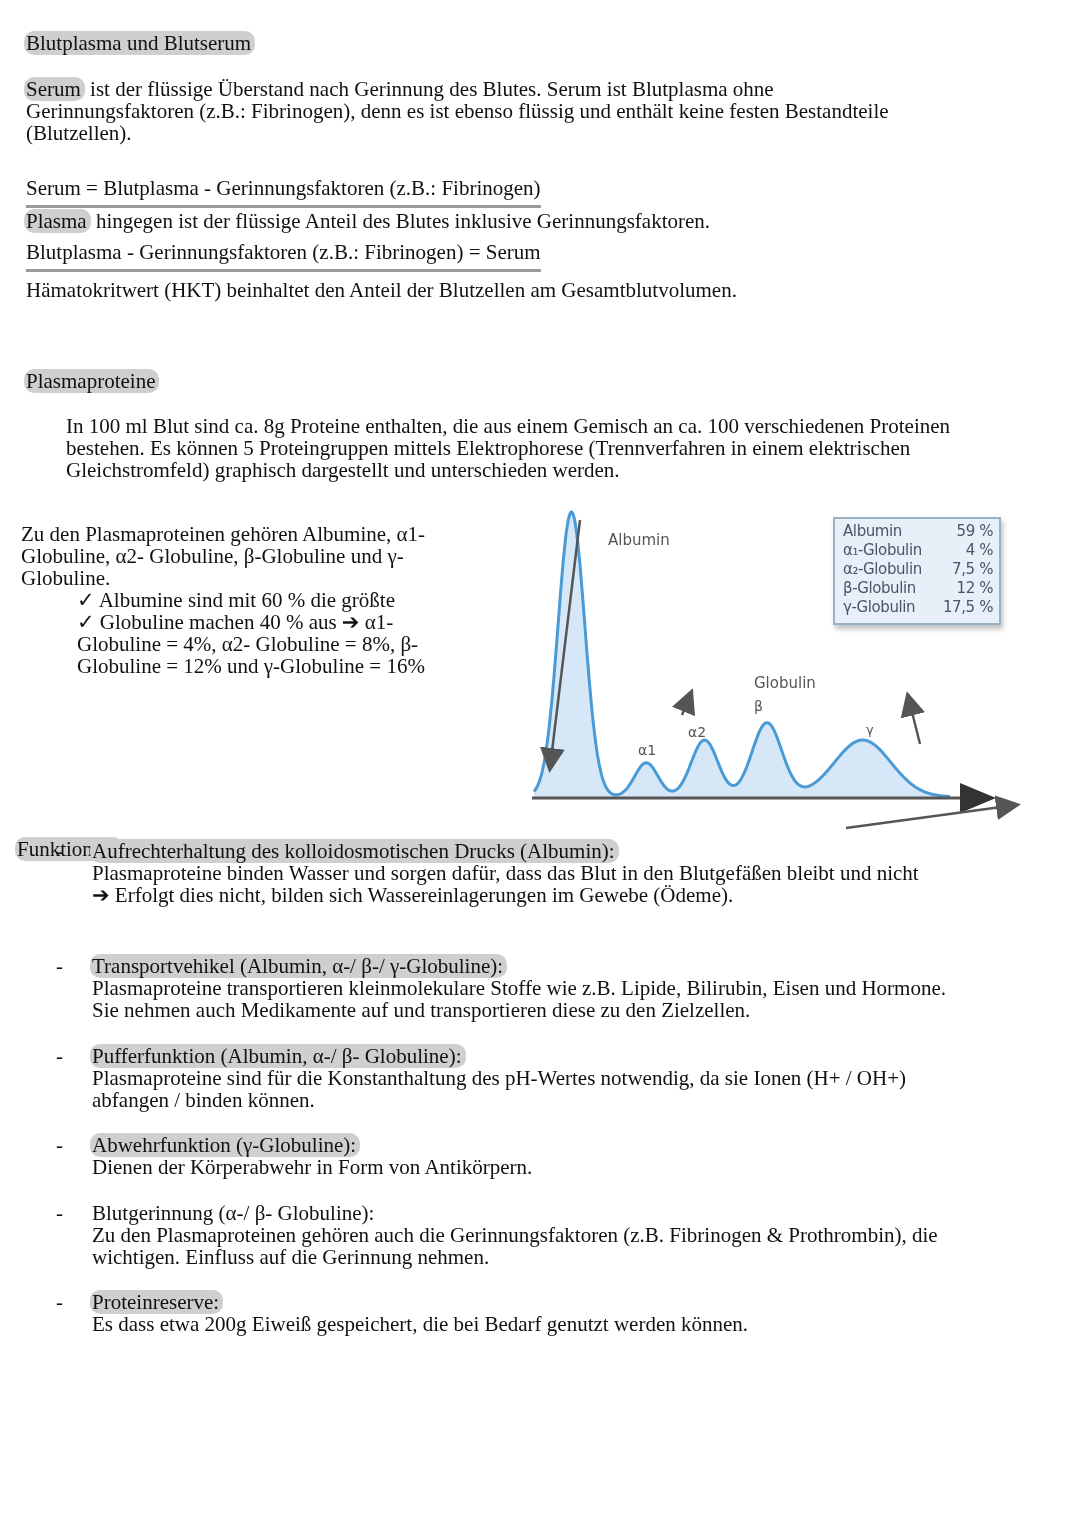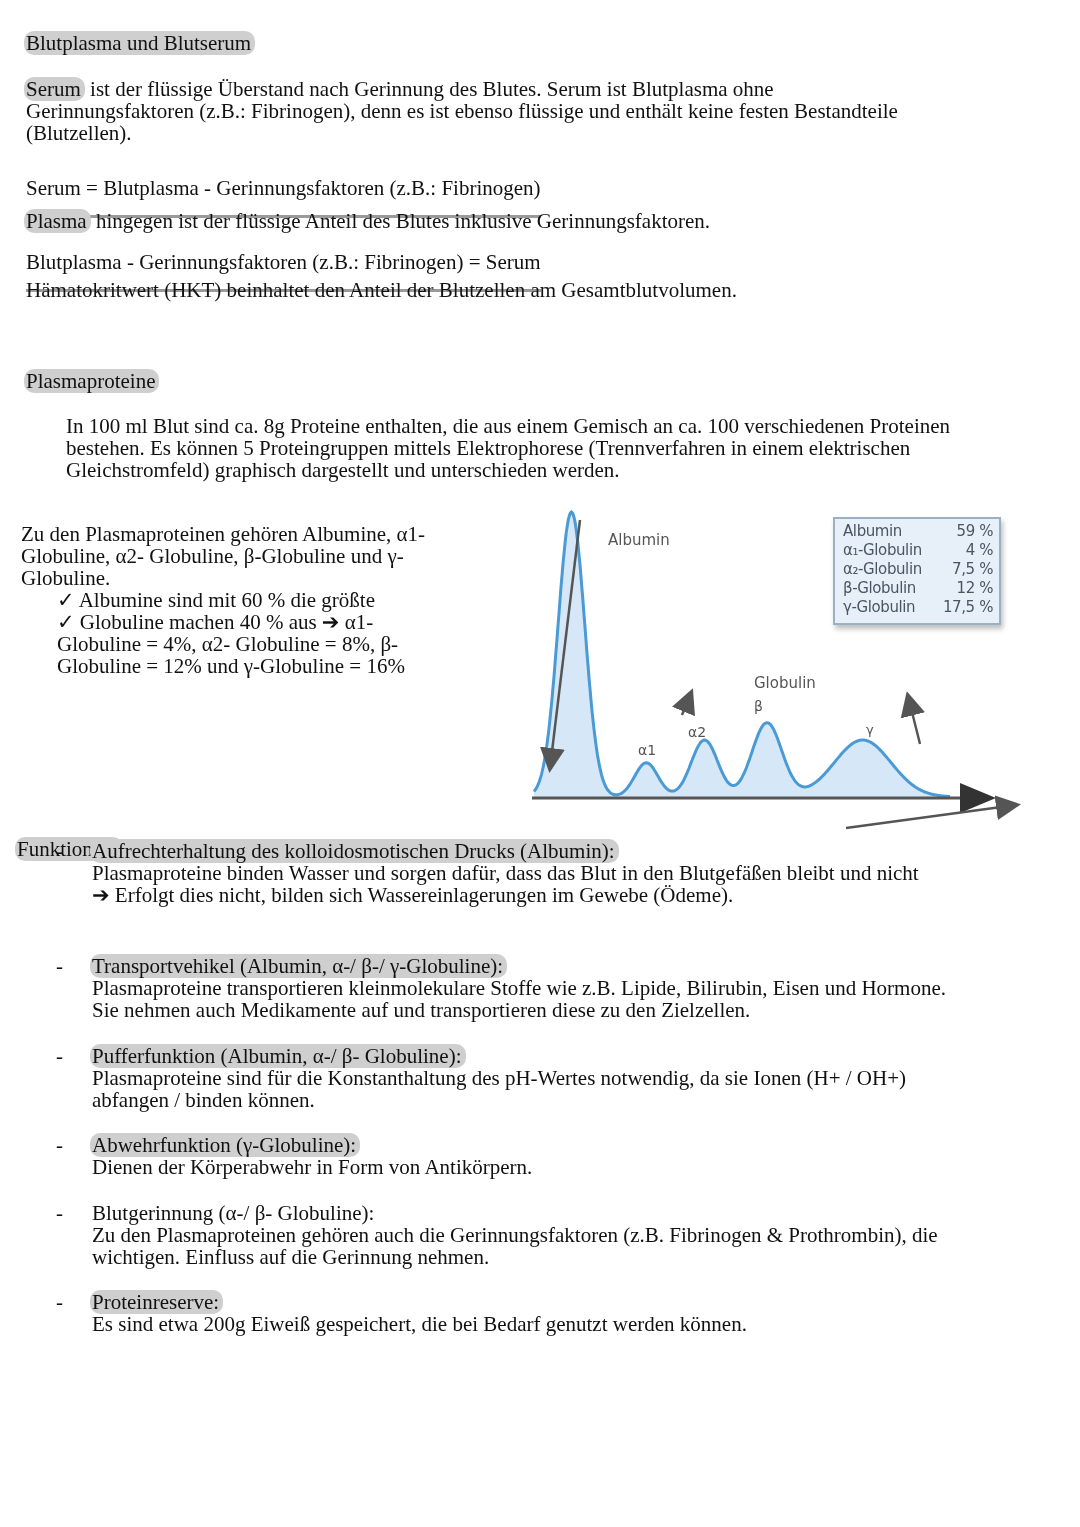--- a/index.html
+++ b/index.html
@@ -4,27 +4,27 @@
 <style>
   html, body { margin: 0; padding: 0; background: #ffffff; }
   body {
     width: 1080px; height: 1527px; position: relative; overflow: hidden;
     font-family: "Liberation Serif", serif; color: #111; font-size: 21px; line-height: 22px;
   }
   .abs { position: absolute; }
   .hl {
     background: #cfcfcf; border-radius: 10px; padding: 0 4px 0 2px; margin-left: -2px; font-family: Liberation Serif, serif;
   }
-  .uline { border-bottom: 3px solid #9a9a9a; padding-bottom: 16px; display: inline-block; line-height: 21px; margin-top: 34px; }
+  .uline { border-bottom: 3px solid #9a9a9a; padding-bottom: 6px; display: inline-block; line-height: 21px; margin-top: 34px; }
   .para { position: absolute; left: 26px; }
   .line { display: block; white-space: nowrap; }
   .func-item { position: absolute; left: 56px; width: 990px; }
   .dash { position: absolute; left: 0; top: 0; }
   .func-body { margin-left: 36px; }
-  .check-list { margin-left: 36px; }
+  .check-list { margin-left: 56px; }
 
   
   #chart-wrap { position: absolute; left: 520px; top: 500px; width: 520px; height: 340px; }
   #chart-svg { position: absolute; left: 0; top: 0; }
   .chart-label { font-family: "DejaVu Sans", sans-serif; fill: #555; }
   #legend-box {
     position: absolute; left: 313px; top: 17px; width: 168px; height: 108px;
     background: #e7f0f9; border: 2px solid #9ab1c4; box-shadow: 2px 4px 5px rgba(0,0,0,0.25);
     font-family: "DejaVu Sans", sans-serif; font-size: 15px; line-height: 19px; color: #4a5563;
     box-sizing: border-box; padding: 3px 6px 0 8px;
@@ -33,21 +33,21 @@
 </style>
 </head>
 <body>
 
 <div class="para" style="top:32px;">
   <span class="line"><span class="hl">Blutplasma und Blutserum</span></span>
 </div>
 
 <div class="para" style="top:78px;">
   <span class="line"><span class="hl">Serum</span><span> ist der flüssige Überstand nach Gerinnung des Blutes. Serum ist Blutplasma ohne</span></span>
-  <span class="line">Gerinnungsfaktoren (z.B.: Fibrinogen), denn es ist ebenso flüssige und enthält keine festen Bestandteile</span>
+  <span class="line">Gerinnungsfaktoren (z.B.: Fibrinogen), denn es ist ebenso flüssig und enthält keine festen Bestandteile</span>
   <span class="line">(Blutzellen).</span>
   <span class="line"><span class="uline">Serum = Blutplasma - Gerinnungsfaktoren (z.B.: Fibrinogen)</span></span>
   <span class="line"><span class="uline">Blutplasma - Gerinnungsfaktoren (z.B.: Fibrinogen) = Serum</span></span>
 </div>
 
 <div class="para" style="top:210px;">
   <span class="line"><span class="hl">Plasma</span><span> hingegen ist der flüssige Anteil des Blutes inklusive Gerinnungsfaktoren.</span></span>
 </div>
 
 <div class="para" style="top:279px;">
@@ -178,15 +178,15 @@
     <span class="line">Blutgerinnung (α-/ β- Globuline):</span>
     <span class="line">Zu den Plasmaproteinen gehören auch die Gerinnungsfaktoren (z.B. Fibrinogen &amp; Prothrombin), die</span>
     <span class="line">wichtigen. Einfluss auf die Gerinnung nehmen.</span>
   </div>
 </div>
 
 <div class="func-item" style="top:1291px;">
   <span class="dash">-</span>
   <div class="func-body">
     <span class="line"><span class="hl">Proteinreserve:</span></span>
-    <span class="line">Es sind etwa 200g Eiweiß gespeichert, die bei Bedarf genutzt werden können.</span>
+    <span class="line">Es dass etwa 200g Eiweiß gespeichert, die bei Bedarf genutzt werden können.</span>
   </div>
 </div>
 
 </body></html>

